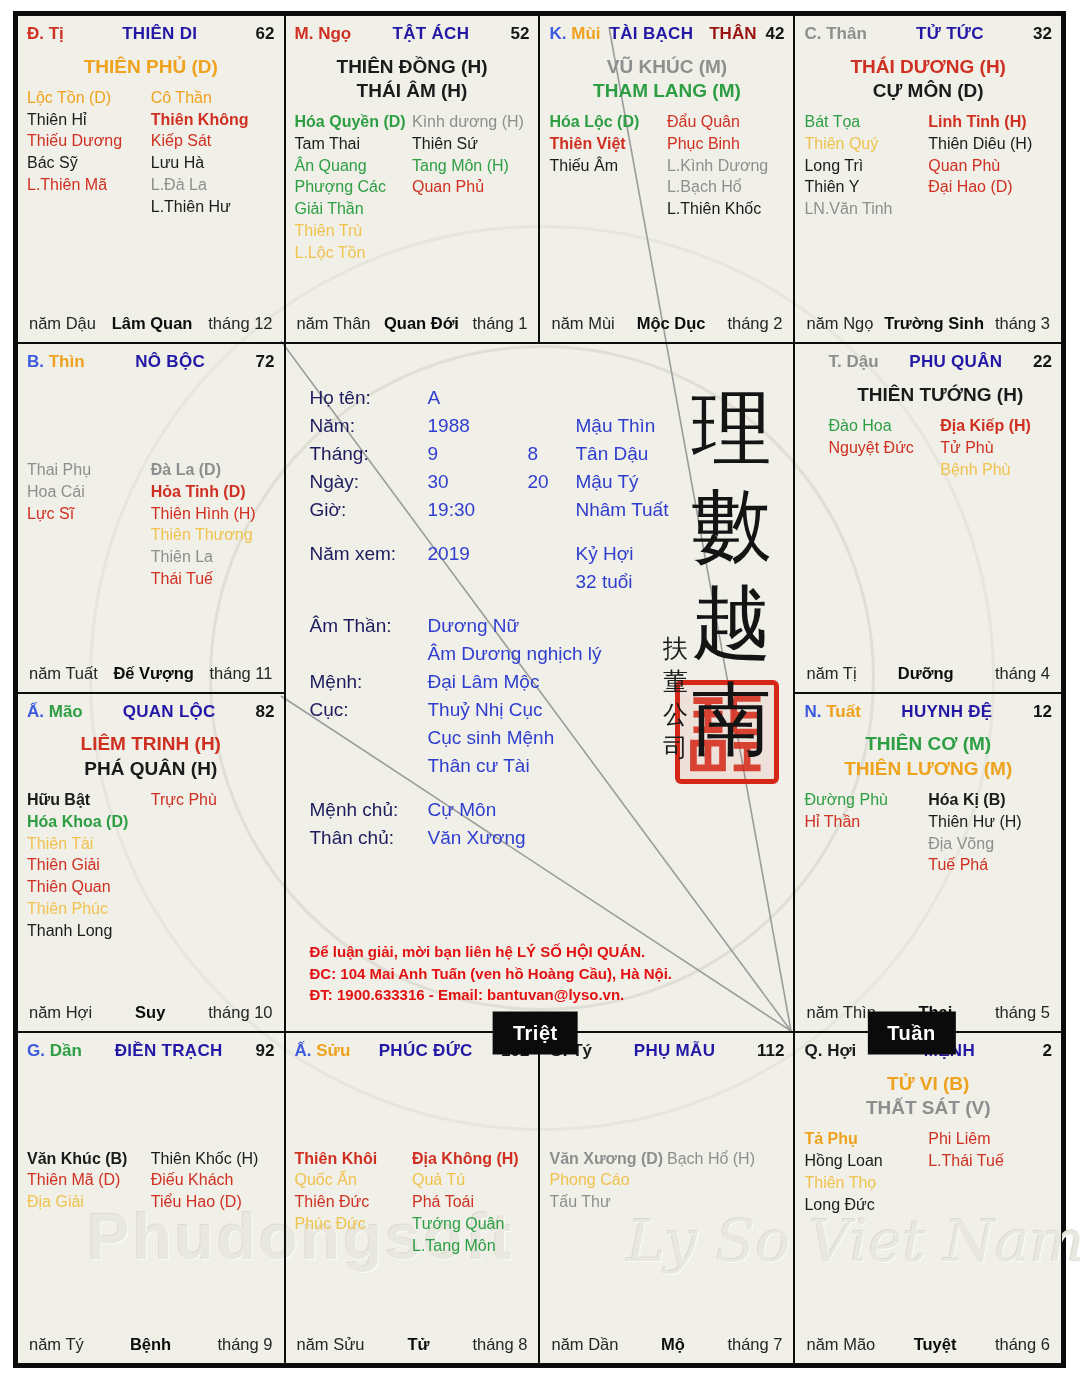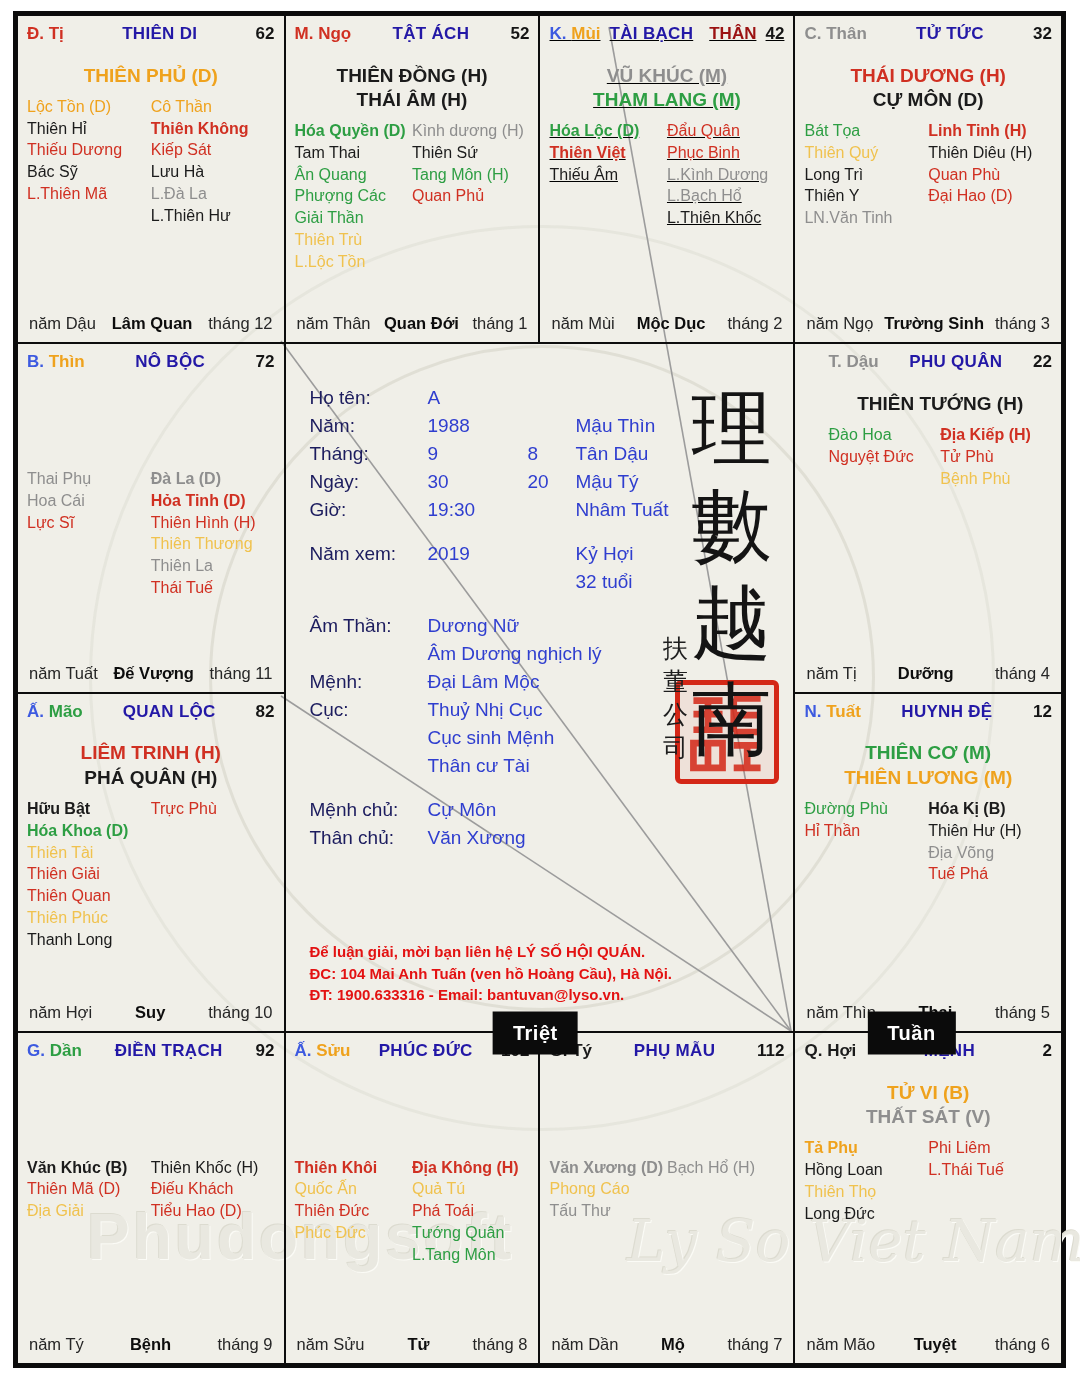--- a/index.html
+++ b/index.html
@@ -29,21 +29,21 @@
   .center{grid-column:2/4;grid-row:2/4;position:relative;border:1.5px solid #0d0d0d}
   
   .hd{display:flex;justify-content:space-between;align-items:baseline;
       padding:8px 9px 0 9px;font-size:17px;font-weight:bold;line-height:1.15}
   .cc{white-space:nowrap}
   .mid{white-space:nowrap}
   .pname{color:var(--navy);letter-spacing:.3px}
   .pextra{color:var(--darkred);margin-left:16px}
   .num{color:#151515}
   
-  .mains{margin-top:20px;text-align:center;font-weight:bold;font-size:19px;line-height:1.28}
+  .mains{margin-top:11px;text-align:center;font-weight:bold;font-size:19px;line-height:1.28}
   .cols{display:flex;padding:8px 9px 0 9px;font-size:16px;line-height:1.36}
   .cols.nomain{padding-top:76px}
   .col{width:50%}
   .st{white-space:nowrap}
   .b{font-weight:bold}
   
   .ft{position:absolute;left:0;right:0;bottom:9px;display:flex;
       justify-content:space-between;align-items:baseline;padding:0 11px;
       font-size:16.5px;color:#262626}
   .fs{font-weight:bold;color:#0d0d0d}
@@ -156,21 +156,21 @@
             <div class="st c-green">Tang Môn (H)</div>
             <div class="st c-red">Quan Phủ</div>
           </div>
         </div>
         <div class="ft">
           <span class="fy">năm Thân</span>
           <span class="fs">Quan Đới</span>
           <span class="fm">tháng 1</span>
         </div>
       </div>
-      <div class="cell" style="grid-area: 1 / 3; text-decoration: underline;">
+      <div class="cell" style="grid-area: 1 / 3;">
         <div class="hd">
           <span class="cc"><span class="c-canblue">K. </span><span class="c-orange">Mùi</span></span>
           <span class="mid"><span class="pname">TÀI BẠCH</span><span class="pextra">THÂN</span></span>
           <span class="num">42</span>
         </div>
         <div class="mains">
           <div class="mstar c-gray">VŨ KHÚC (M)</div>
           <div class="mstar c-green">THAM LANG (M)</div>
         </div>
         <div class="cols">

